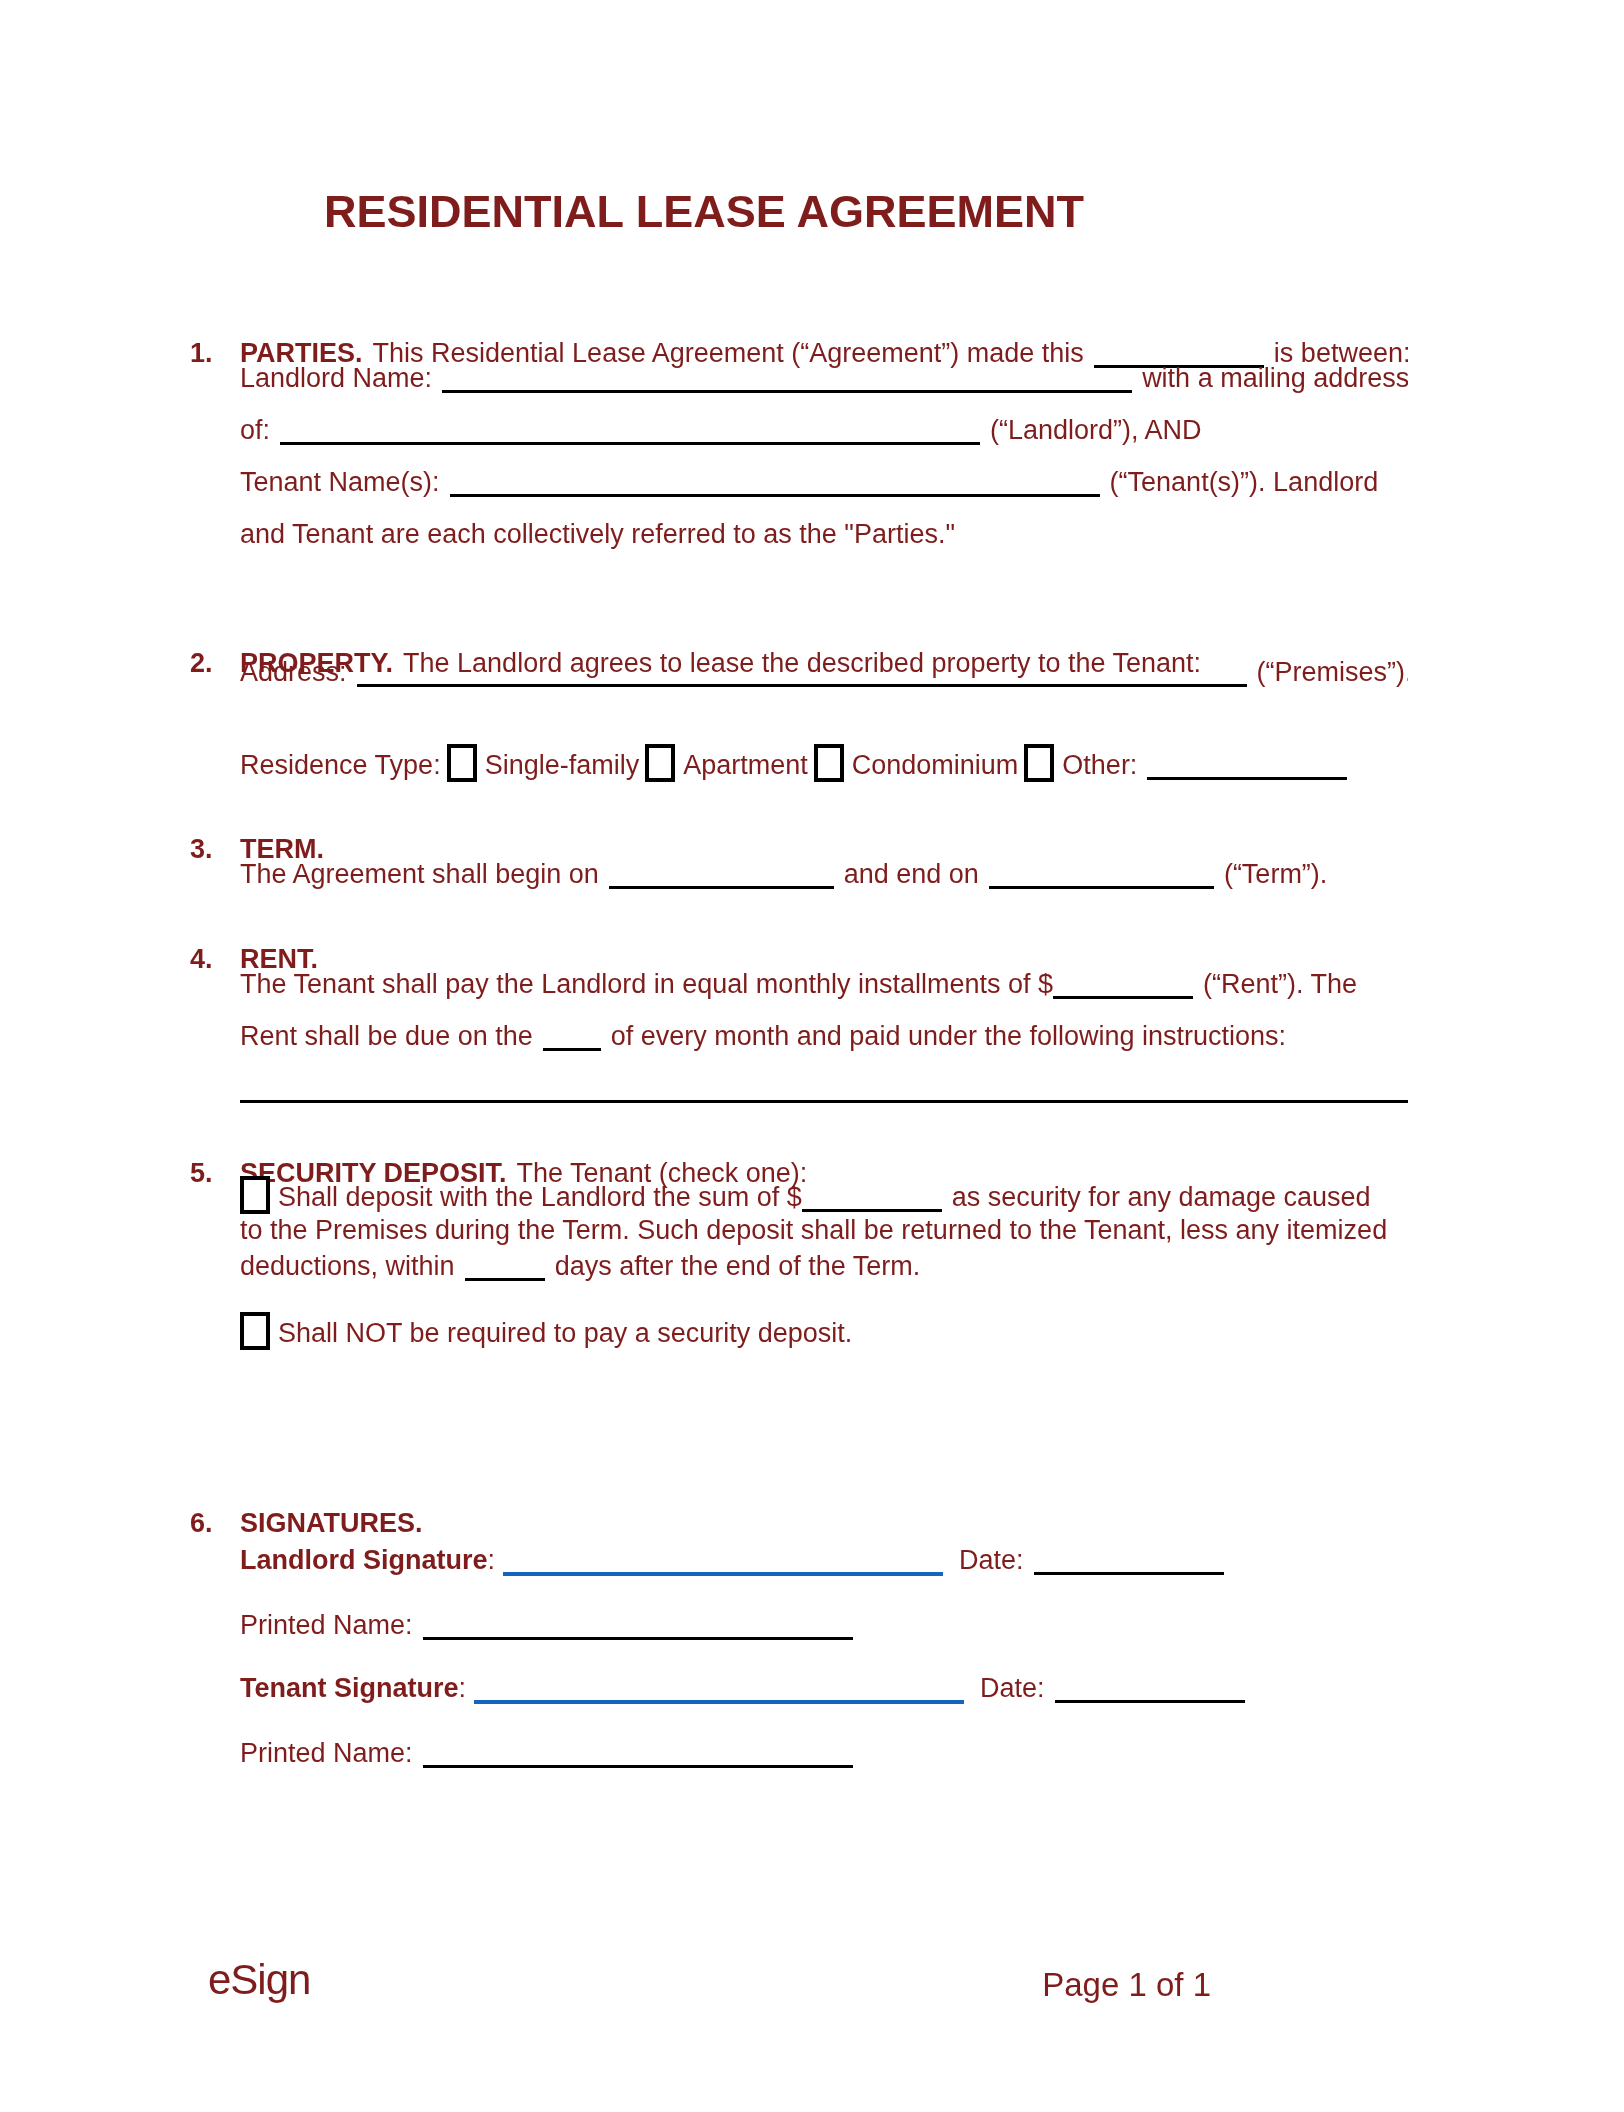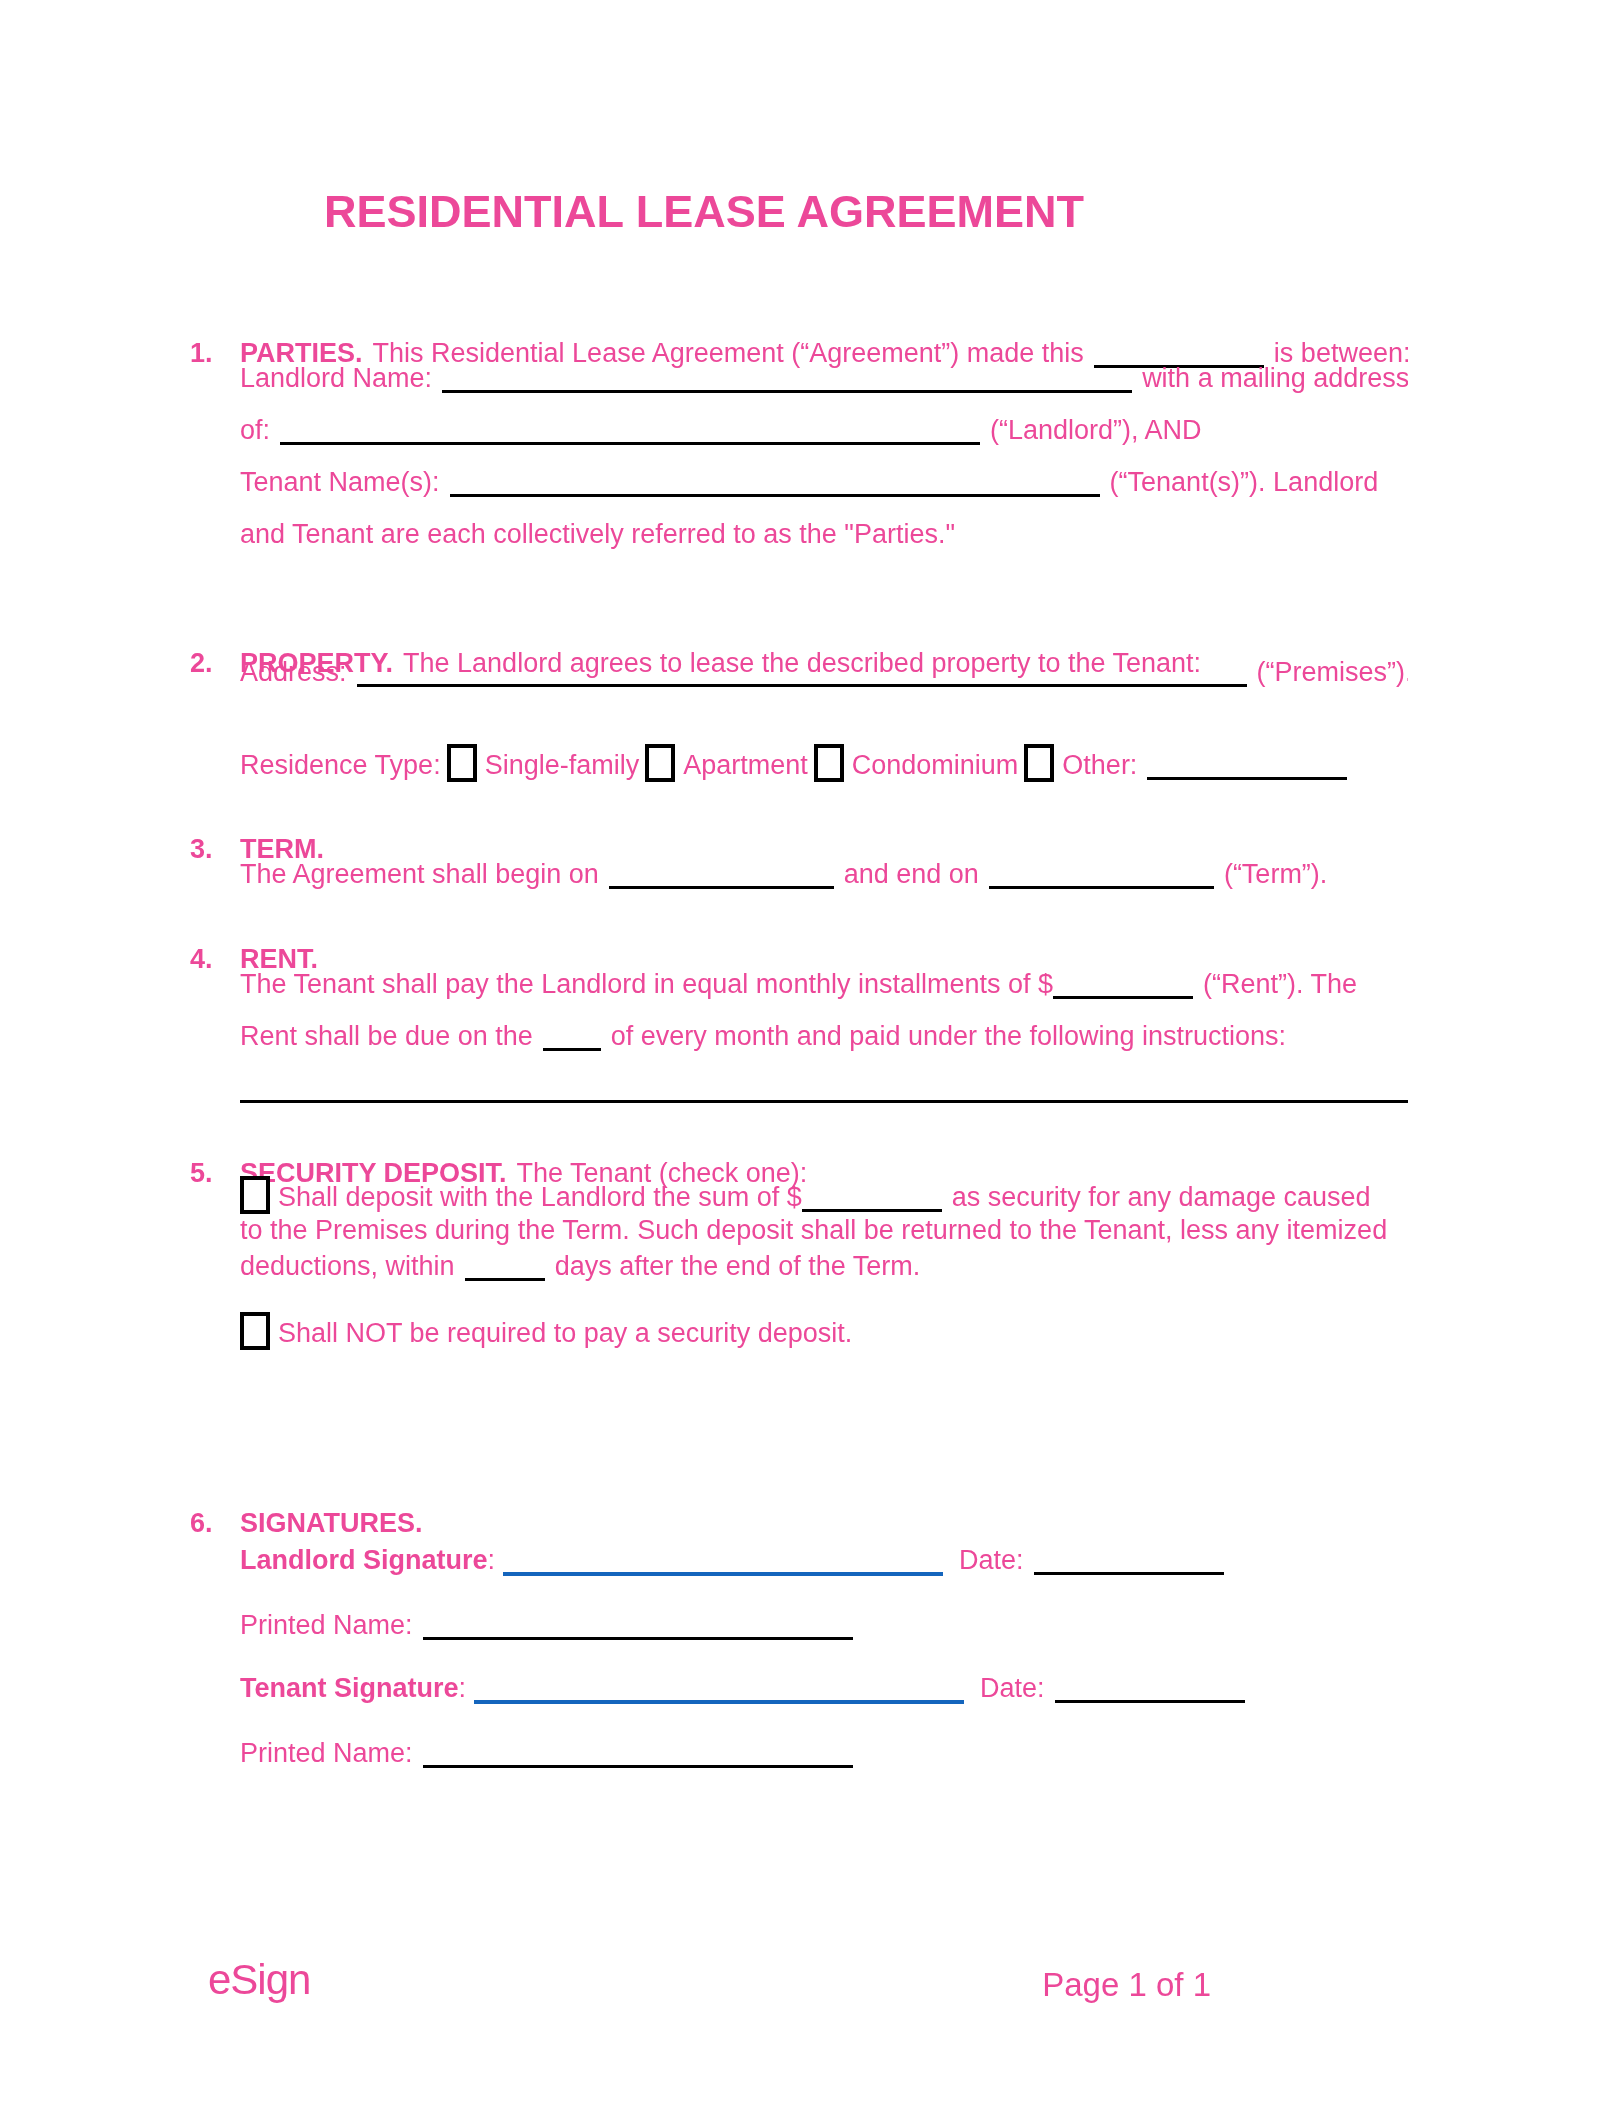--- a/index.html
+++ b/index.html
@@ -2,21 +2,21 @@
 <html style="--sig-blue: #1465bd;"><head>
 <meta charset="utf-8">
 <style>
   html,body{margin:0;padding:0;background:#ffffff;}
   .page{
     position:relative;
     width:1408px;
     height:2112px;
     background:#ffffff;
     font-family:"Liberation Sans", sans-serif;
-    color:#ec4899;
+    color:#7f1d1d;
     overflow:hidden;
   }
   .title{
     position:absolute;
     left:0; top:186px;
     width:100%;
     text-align:center;
     font-size:45px;
     font-weight:bold;
     letter-spacing:0px;

